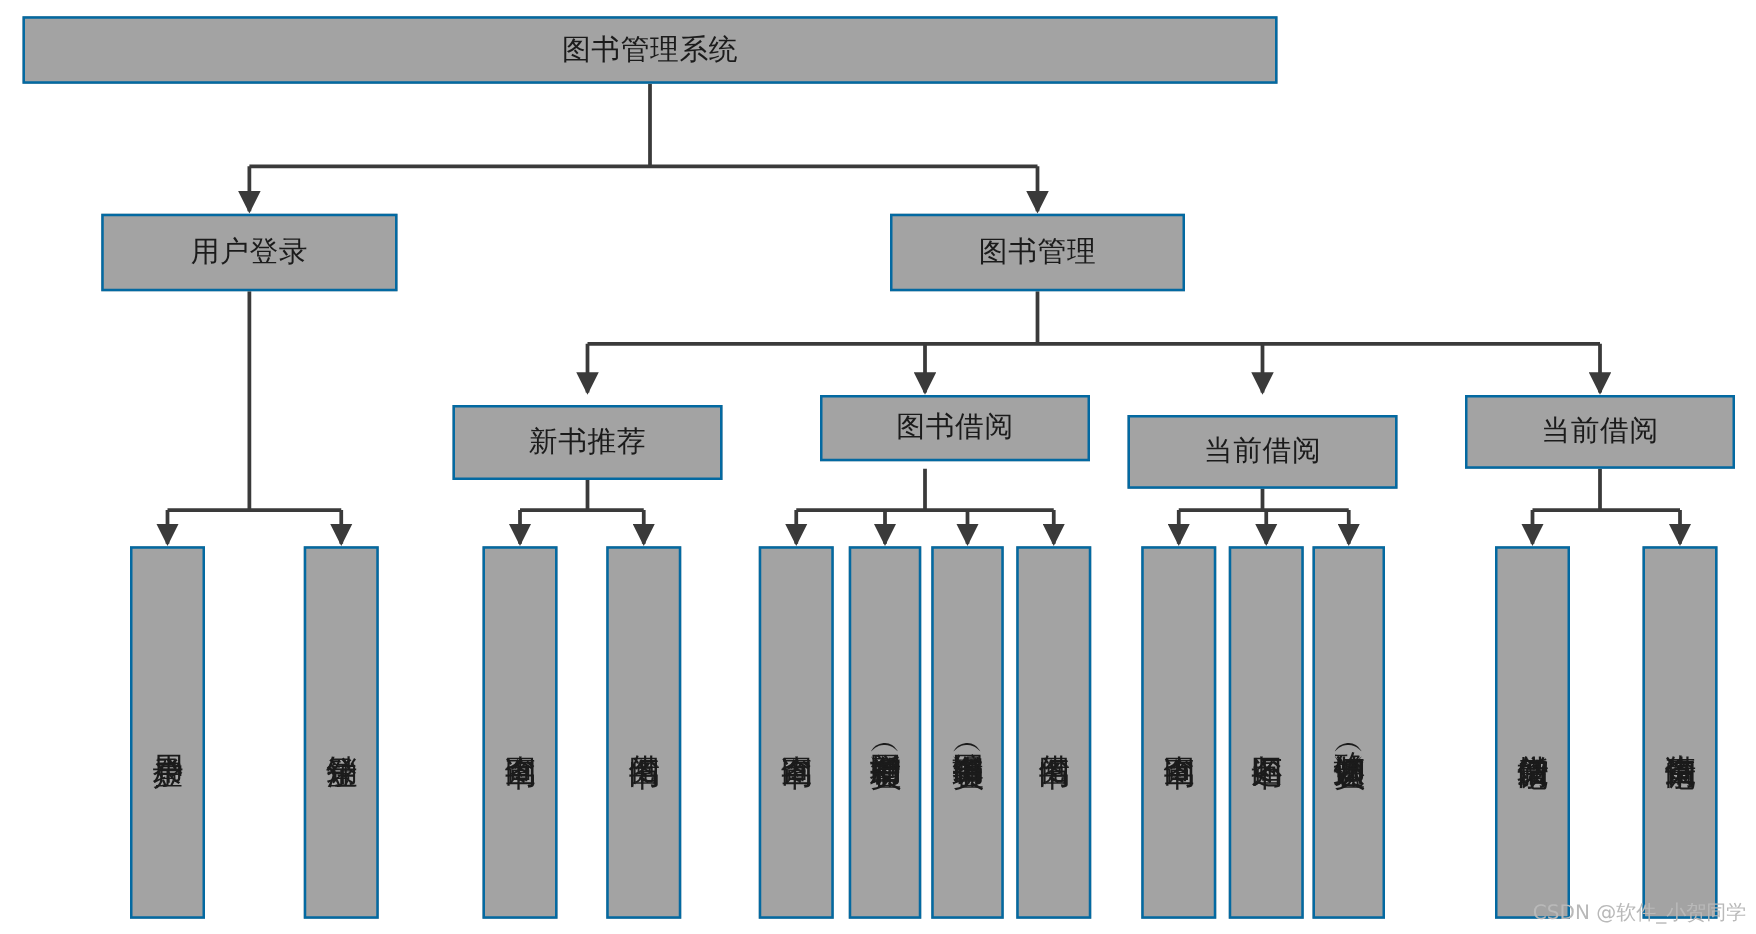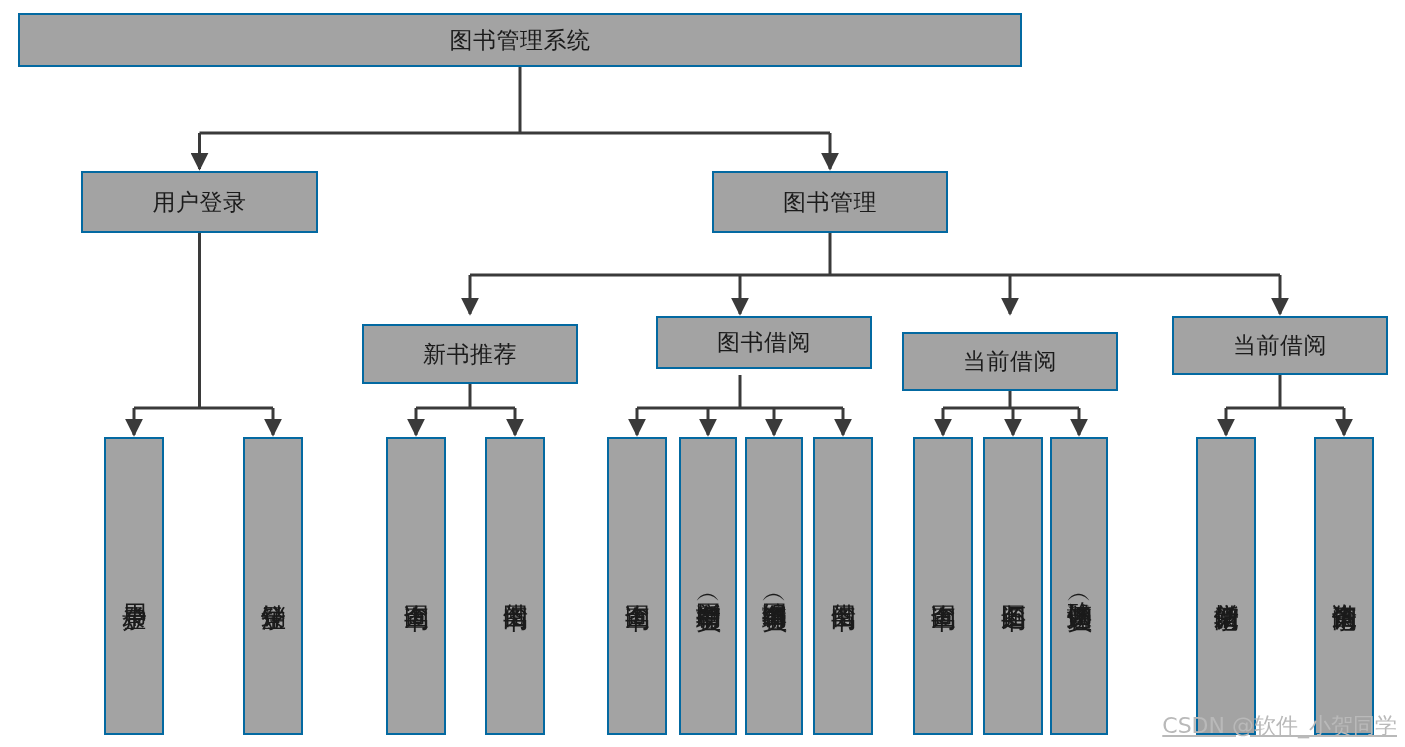--- a/index.html
+++ b/index.html
@@ -55,25 +55,24 @@
     writing-mode: vertical-rl;
     text-orientation: upright;
     font-size: 25px;
     line-height: 1.12;
     letter-spacing: 1px;
   }
   .watermark {
     position: absolute;
     right: 8px;
     bottom: 6px;
-    font-size: 22px;
+    font-size: 16px;
     color: #b9b9b9;
     white-space: nowrap;
     font-family: "DejaVu Sans", "Liberation Sans", sans-serif;
-    text-decoration: underline;
   }
 </style>
 </head>
 <body>
 
 <div id="canvas">
 
   <svg class="wires" viewBox="0 0 1405 747" xmlns="http://www.w3.org/2000/svg">
     <defs>
       <marker id="arrow" viewBox="0 0 10 10" refX="9" refY="5" markerWidth="6" markerHeight="6" orient="auto-start-reverse">

